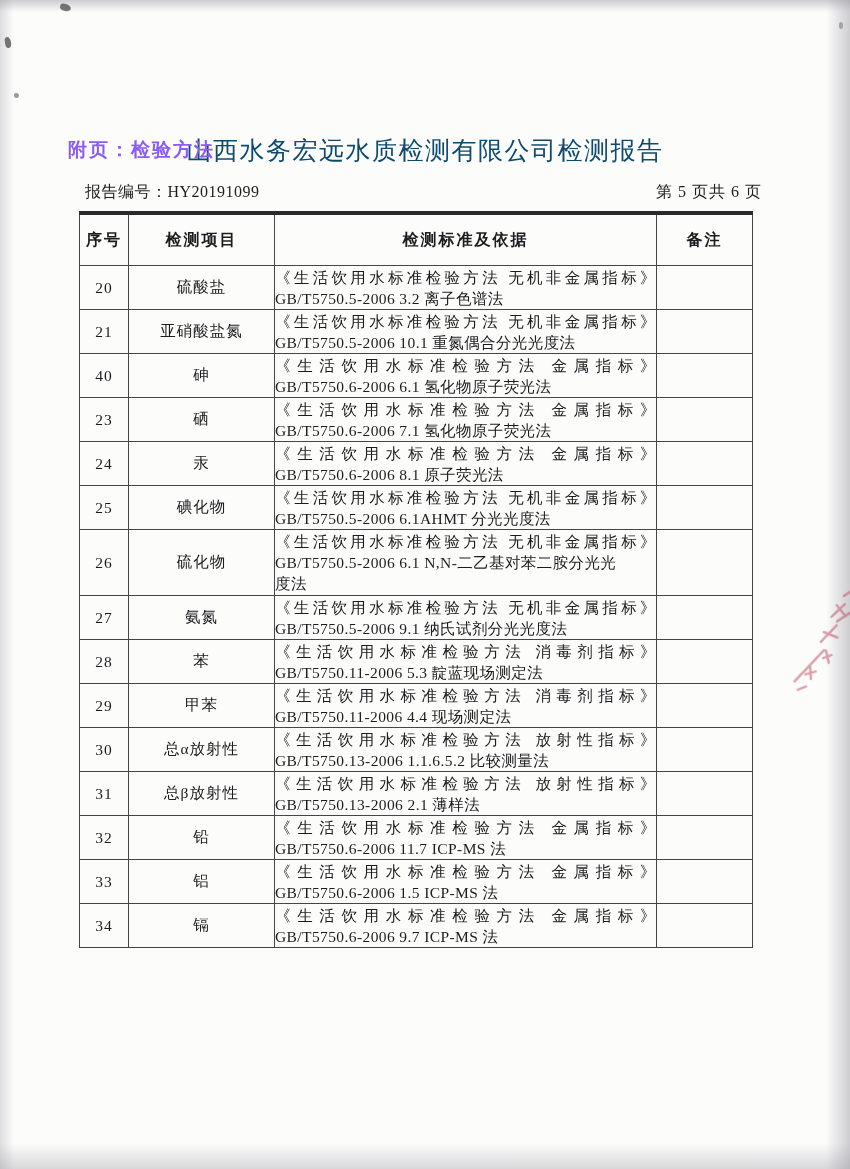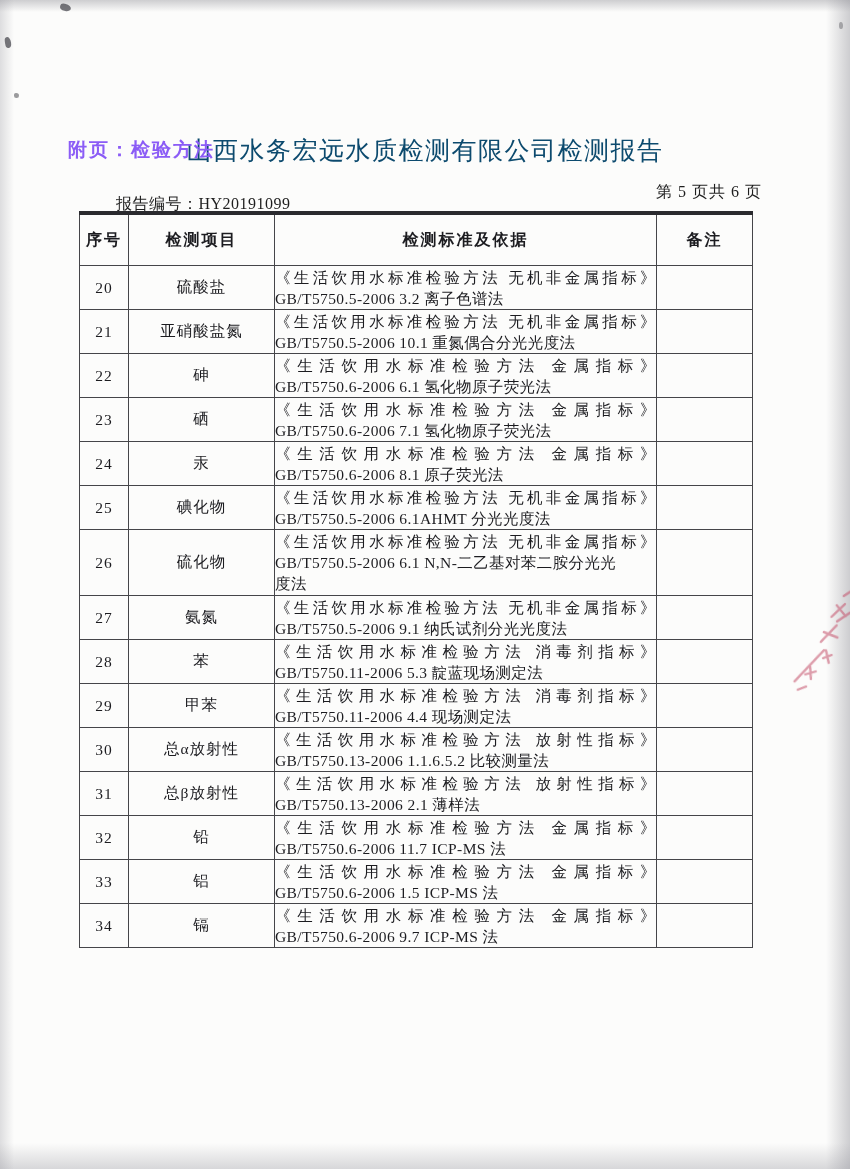--- a/index.html
+++ b/index.html
@@ -33,21 +33,21 @@
     position:absolute;left:0;top:90px;width:850px;
     text-align:center;font-family:"Liberation Sans","DejaVu Sans",sans-serif;
     font-size:25px;font-weight:normal;letter-spacing:1.5px;color:#0c4a6e;margin-top:44px;
   }
   .subtitle{
     position:absolute;left:68px;top:137px;
     font-family:"Liberation Sans","DejaVu Sans",sans-serif;
     font-size:19px;font-weight:bold;letter-spacing:2px;color:#8b5cf6;
   }
   .meta{position:absolute;left:0;top:182px;width:850px;font-size:16px;}
-  .report-no{position:absolute;left:85px;top:12px;letter-spacing:.5px;margin-left:31px;}
+  .report-no{position:absolute;left:85px;top:0;letter-spacing:.5px;}
   .page-ind{position:absolute;right:88px;top:0;letter-spacing:1px;}
 
   table.methods{
     position:absolute;left:79px;top:211px;width:673px;
     border-collapse:collapse;table-layout:fixed;
     border-top:4px solid #2a2a2e;
   }
   table.methods col.c-no{width:49px;}
   table.methods col.c-item{width:146px;}
   table.methods col.c-std{width:382px;}
@@ -124,21 +124,21 @@
         <tr style="height: 44px;">
           <td class="no">21</td>
           <td class="item">亚硝酸盐氮</td>
           <td class="std">
             <div class="std-line first">《生活饮用水标准检验方法 无机非金属指标》</div>
             <div class="std-line">GB/T5750.5-2006  10.1 重氮偶合分光光度法</div>
           </td>
           <td class="rem"></td>
         </tr>
         <tr style="height: 44px;">
-          <td class="no">22</td>
+          <td class="no">40</td>
           <td class="item">砷</td>
           <td class="std">
             <div class="std-line first">《生活饮用水标准检验方法 金属指标》</div>
             <div class="std-line">GB/T5750.6-2006  6.1 氢化物原子荧光法</div>
           </td>
           <td class="rem"></td>
         </tr>
         <tr style="height: 44px;">
           <td class="no">23</td>
           <td class="item">硒</td>

